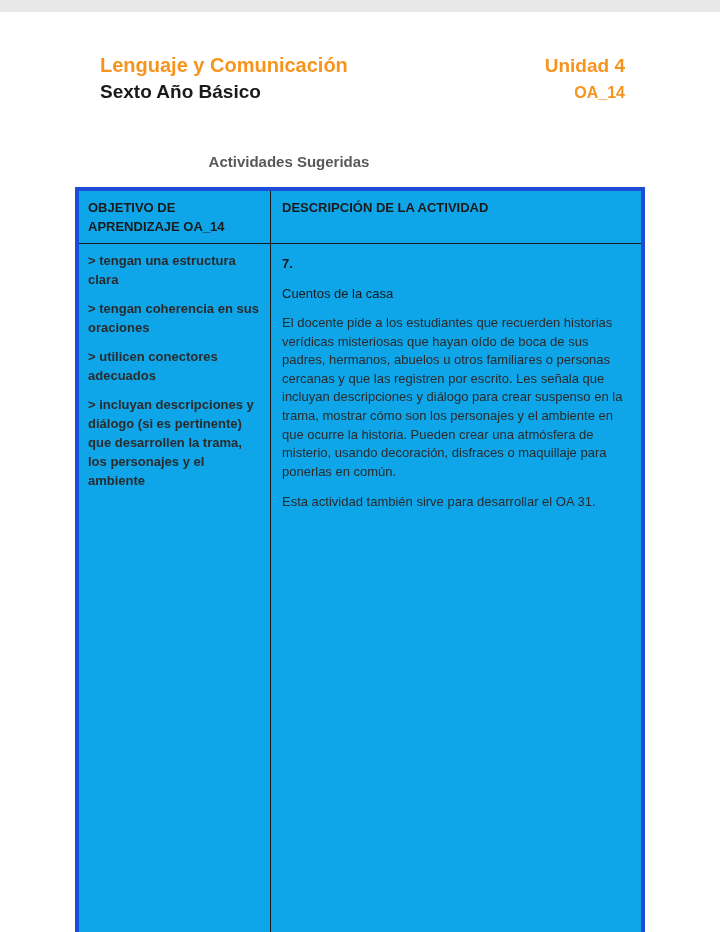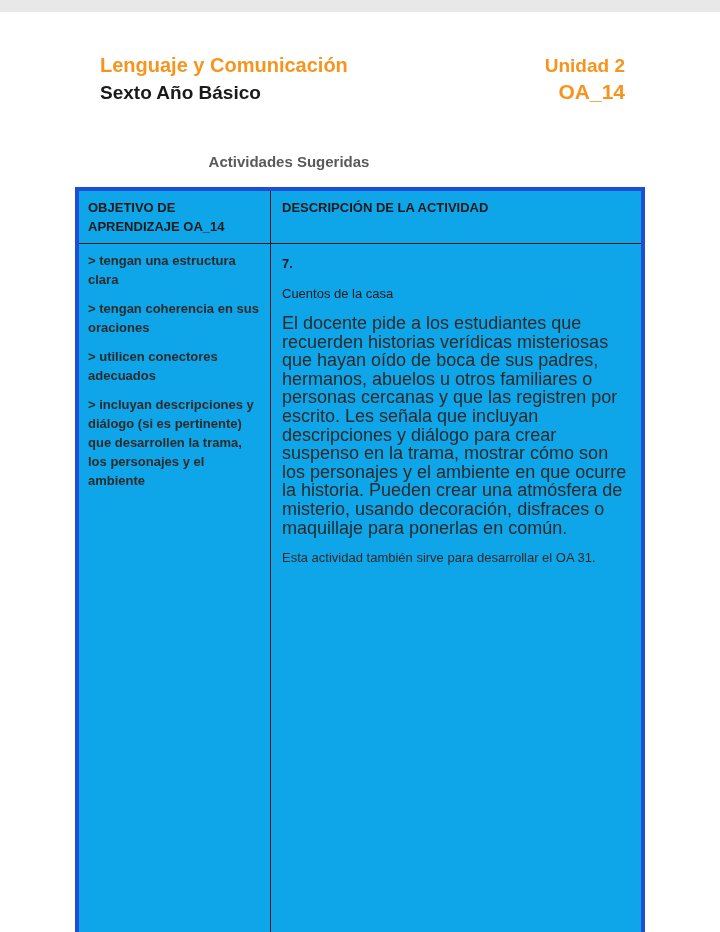--- a/index.html
+++ b/index.html
@@ -37,21 +37,21 @@
     color: #F7941D;
     line-height: 26px;
   }
   .grade-title {
     font-size: 19px;
     font-weight: bold;
     color: #1a1a1a;
     line-height: 25px;
   }
   .oa-label {
-    font-size: 21px;
+    font-size: 16px;
     font-weight: bold;
     color: #F7941D;
     line-height: 25px;
   }
   .page-title {
     position: absolute;
     top: 141px;
     left: 0;
     width: 578px;
     text-align: center;
@@ -111,40 +111,40 @@
     margin-bottom: 11px;
   }
   .activity-title {
     font-size: 13px;
     font-weight: normal;
     color: #1a1a1a;
     line-height: 19px;
     margin-bottom: 11px;
   }
   .activity-paragraph {
-    font-size: 18px;
+    font-size: 13px;
     color: #2b2b2b;
     line-height: 18.6px;
     margin-bottom: 12px;
   }
   .activity-note {
     font-size: 13px;
     color: #2b2b2b;
     line-height: 18.6px;
   }
 </style>
 </head>
 <body>
 
 <div class="page">
 
   <div class="doc-header">
     <div class="doc-header-row">
       <span class="subject-title">Lenguaje y Comunicación</span>
-      <span class="unit-label">Unidad 2</span>
+      <span class="unit-label">Unidad 4</span>
     </div>
     <div class="doc-header-row">
       <span class="grade-title">Sexto Año Básico</span>
       <span class="oa-label">OA_14</span>
     </div>
   </div>
 
   <div class="page-title">Actividades Sugeridas</div>
 
   <div class="activities-table">

